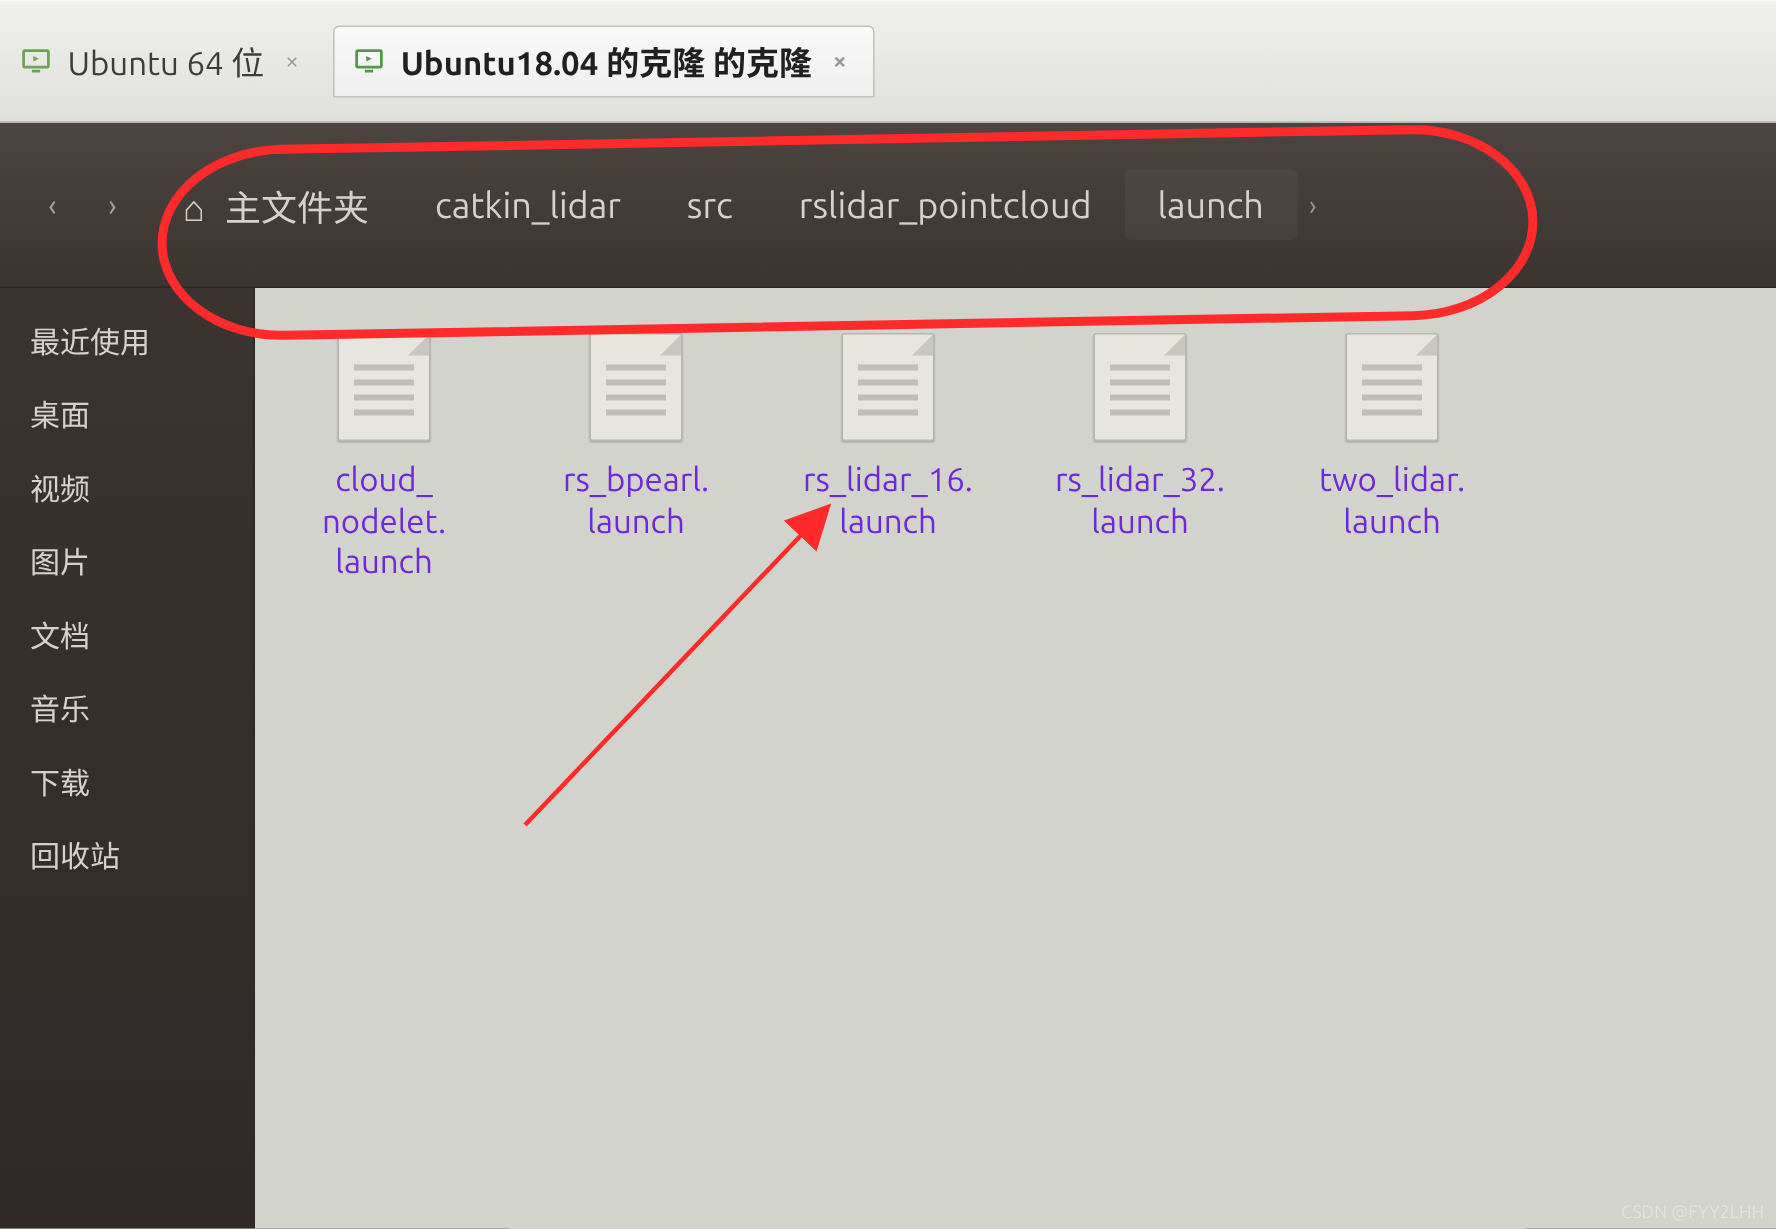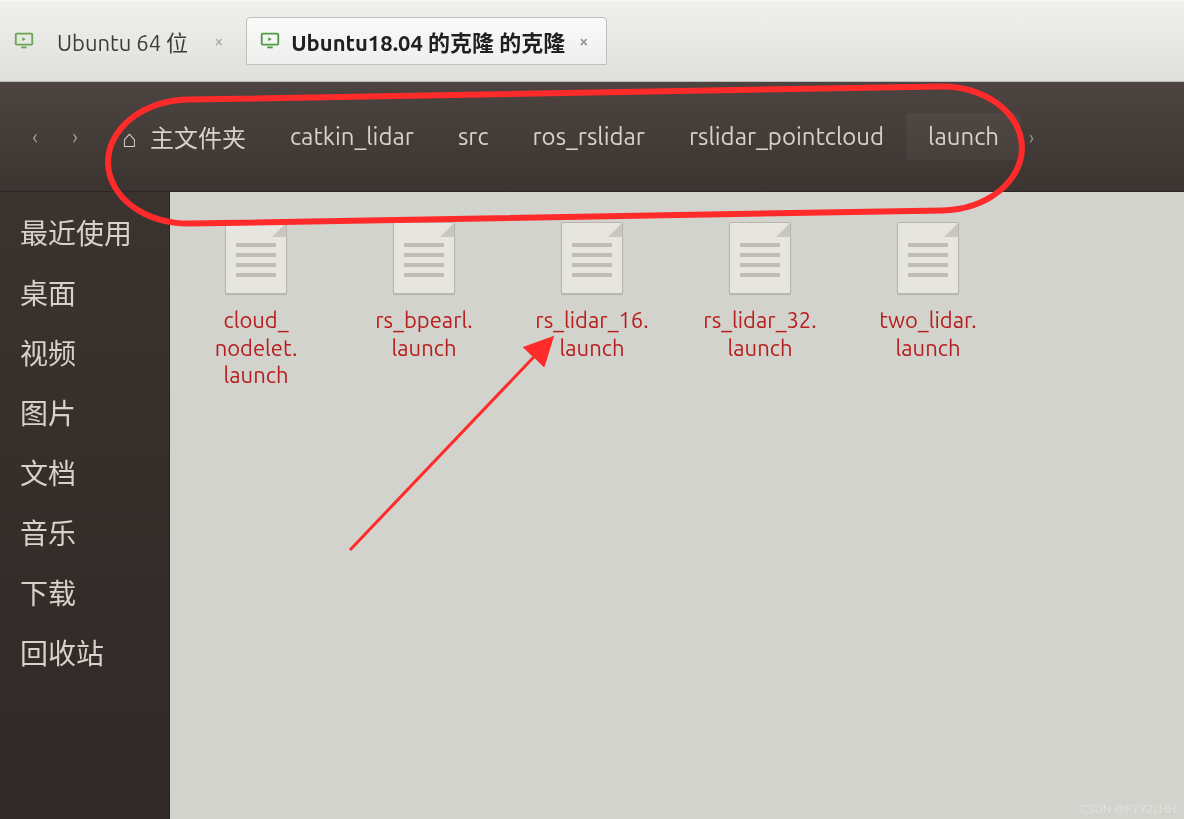--- a/index.html
+++ b/index.html
@@ -27,21 +27,21 @@
       display: flex;
       align-items: center;
       padding: 0 18px 0 12px;
       margin-right: 4px;
       color: #3c3c3c;
       font-size: 22px;
       border: 1px solid transparent;
       border-radius: 4px 4px 0 0;
       cursor: pointer;
     }
-    .vm-tab.inactive { background: transparent; gap: 12px; }
+    .vm-tab.inactive { background: transparent; }
     .vm-tab.active {
       background: linear-gradient(#fafafa, #eeeeee);
       border-color: #c0c0bc;
       font-weight: 600;
       color: #202020;
       text-align: center;
     }
     .vm-icon {
       width: 22px;
       height: 22px;
@@ -99,21 +99,21 @@
     .nautilus-body {
       display: flex;
       height: calc(100% - 110px);
     }
 
     .sidebar {
       width: 170px;
       background: linear-gradient(#3a3330, #2f2a27);
       padding-top: 10px;
       color: #d8d1c9;
-      font-size: 28px;
+      font-size: 20px;
       border-right: 1px solid #2a2421;
     }
     .sidebar-item {
       padding: 10px 20px;
       cursor: pointer;
     }
     .sidebar-spacer { height: 30px; }
 
     .content {
       flex: 1;
@@ -154,21 +154,21 @@
       left: 10px; right: 10px; top: 20px;
     }
     .file-lines span {
       display: block;
       height: 4px;
       margin-bottom: 6px;
       background: #c0bdb6;
     }
     .file-label {
       text-align: center;
-      color: #b91c1c;
+      color: #6d28d9;
       font-size: 22px;
       line-height: 1.25;
       word-break: break-word;
     }
 
     
     .annotation-circle {
       position: absolute;
       left: 105px;
       top: 90px;
@@ -238,23 +238,20 @@
         <span class="home-icon">⌂</span>
         <span>主文件夹</span>
       </div>
       <div class="crumb">
         <span>catkin_lidar</span>
       </div>
       <div class="crumb">
         <span>src</span>
       </div>
       <div class="crumb">
-        <span>ros_rslidar</span>
-      </div>
-      <div class="crumb">
         <span>rslidar_pointcloud</span>
       </div>
       <div class="crumb last">
         <span>launch</span>
       </div>
       <span class="bc-chevron">›</span>
     </div>
   </div>
 
   <div class="nautilus-body">

